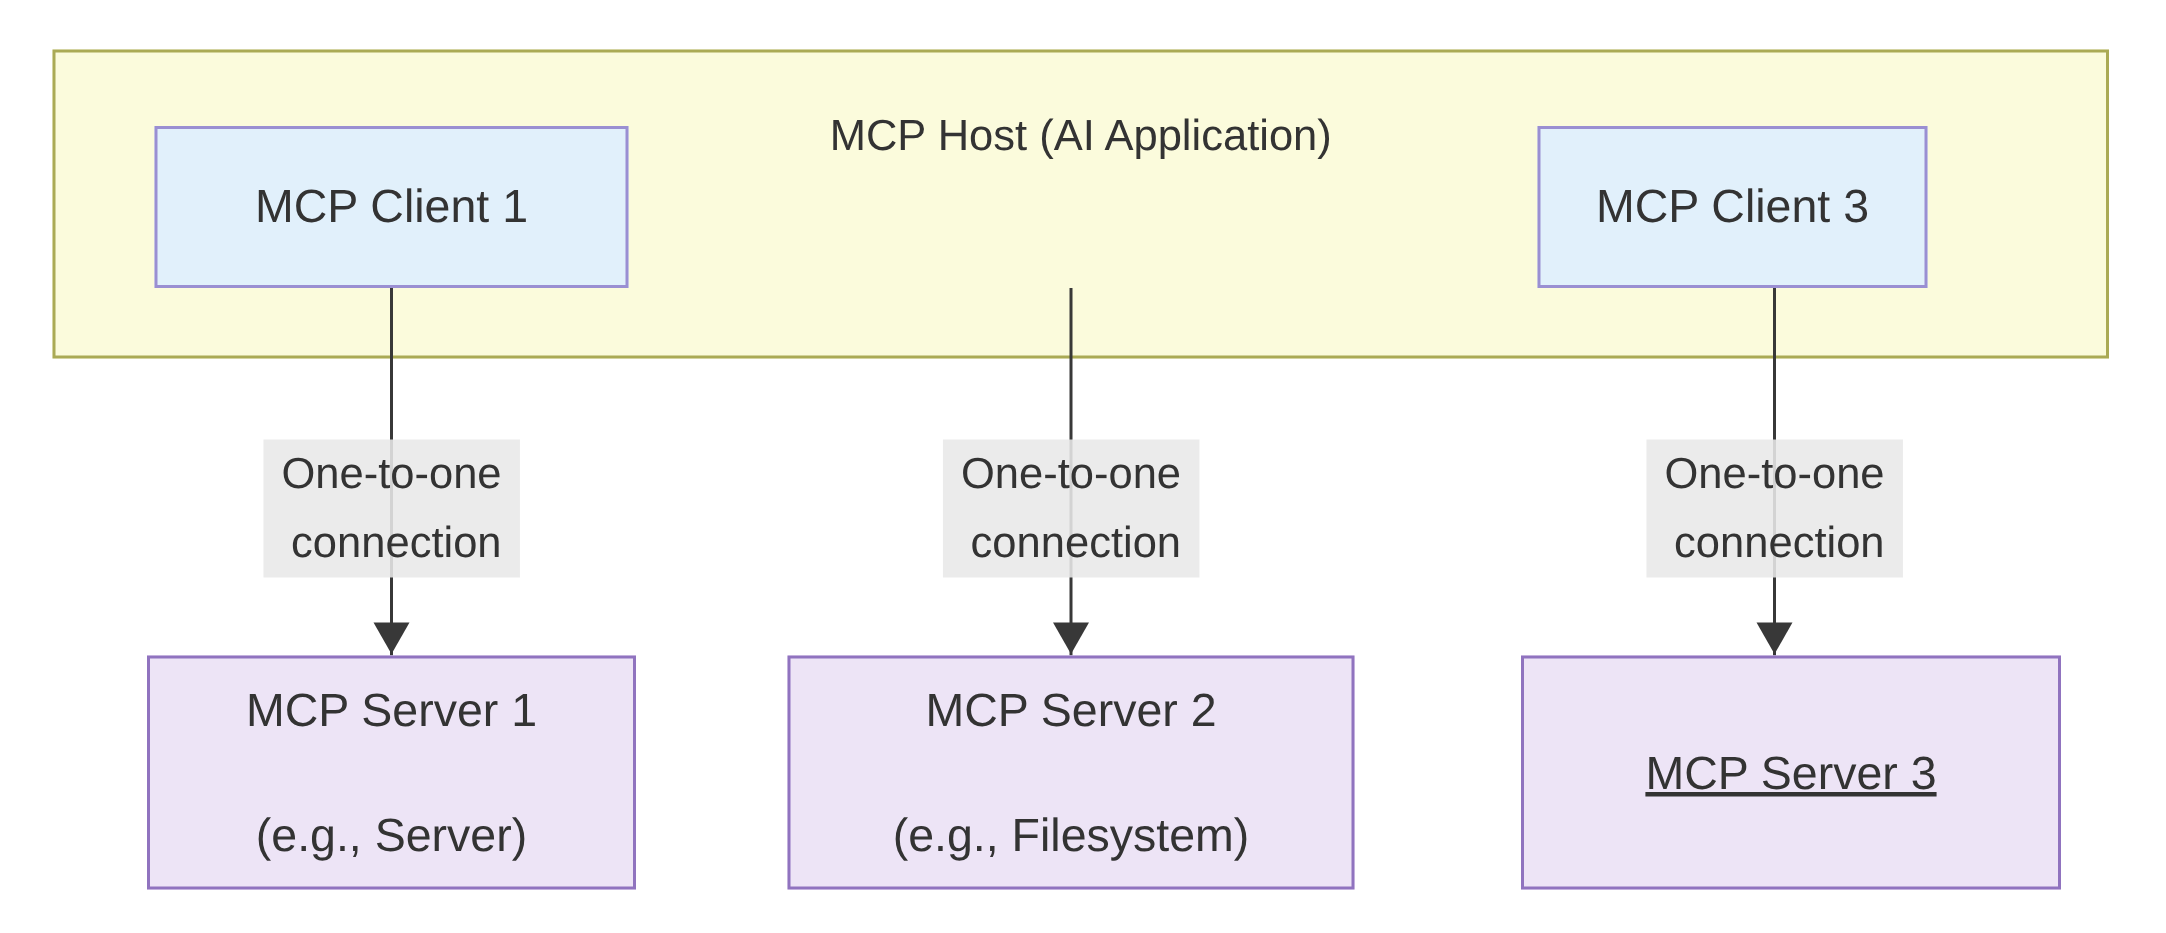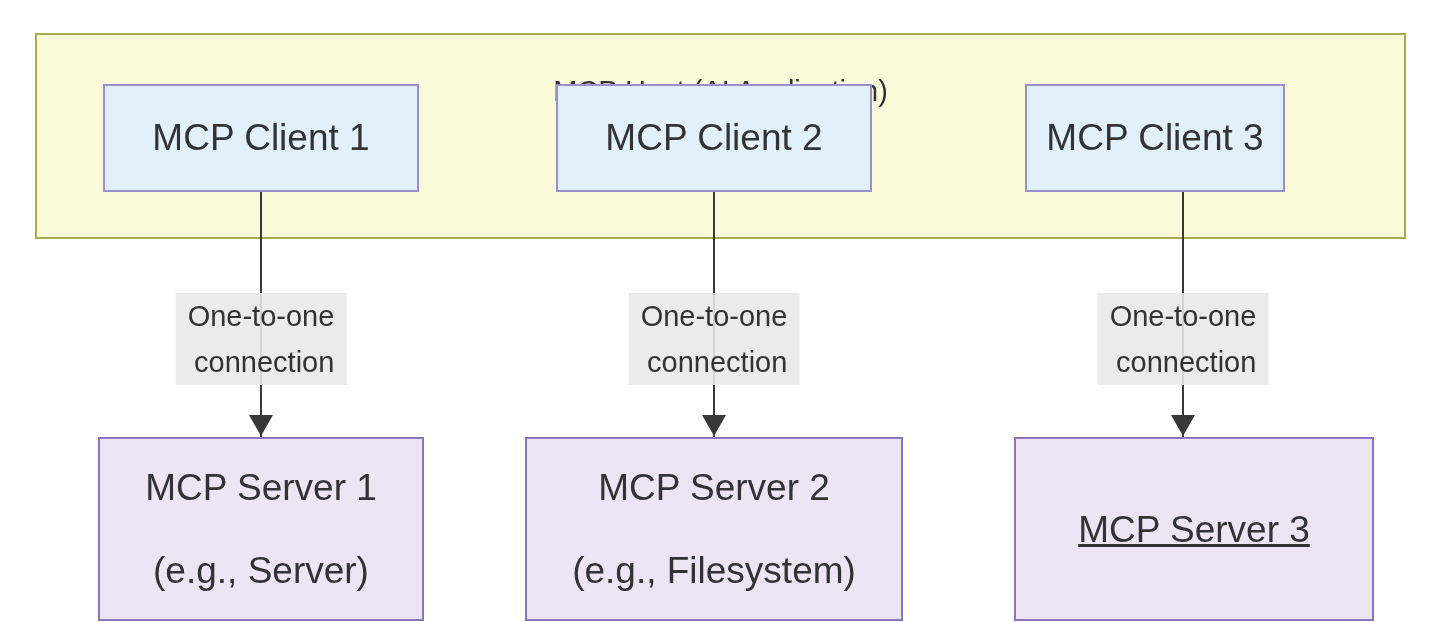--- a/index.html
+++ b/index.html
@@ -38,21 +38,21 @@
   }
 
   
   .node {
     position: absolute;
     display: flex;
     flex-direction: column;
     align-items: center;
     justify-content: center;
     text-align: center;
-    font-size: 37px;
+    font-size: 31px;
     box-sizing: border-box;
     z-index: 3;
   }
 
   
   .client {
     top: 84px;
     height: 108px;
     background: var(--client-fill, #e1f0fb);
     border: 2px solid var(--client-border, #9a8fd2);
@@ -103,21 +103,21 @@
     border-top: 21px solid #383838;
     z-index: 2;
   }
   .arrowhead.c1 { left: 261px; }
   .arrowhead.c2 { left: 714px; }
   .arrowhead.c3 { left: 1183px; }
 
   
   .server {
     top: 437px;
-    height: 184px;
+    height: 156px;
     background: var(--server-fill, #ede4f6);
     border: 2px solid var(--server-border, #9073bf);
     line-height: 47px;
     gap: 36px;
   }
   .server.c1 { left: 98px;  width: 326px; }
   .server.c2 { left: 525px; width: 378px; }
   .server.c3 { left: 1014px; width: 360px; text-decoration: underline; }
 </style>
 </head>
@@ -136,23 +136,20 @@
   <div class="conn-label c1">
     <div>One-to-one</div>
     <div>connection</div>
   </div>
   <div class="arrowhead c1"></div>
   <div class="node server c1">
     <div>MCP Server 1</div>
     <div>(e.g., Server)</div>
   </div>
 
-  <div class="node client c2">
-    <span>MCP Client 2</span>
-  </div>
   <div class="connector-line c2"></div>
   <div class="conn-label c2">
     <div>One-to-one</div>
     <div>connection</div>
   </div>
   <div class="arrowhead c2"></div>
   <div class="node server c2">
     <div>MCP Server 2</div>
     <div>(e.g., Filesystem)</div>
   </div>

